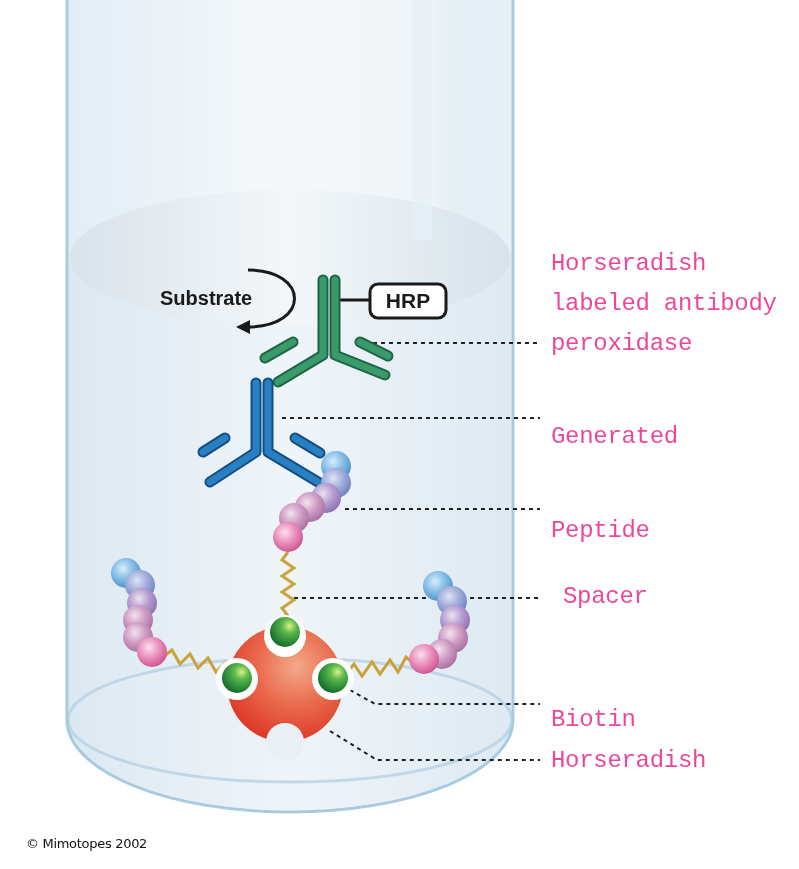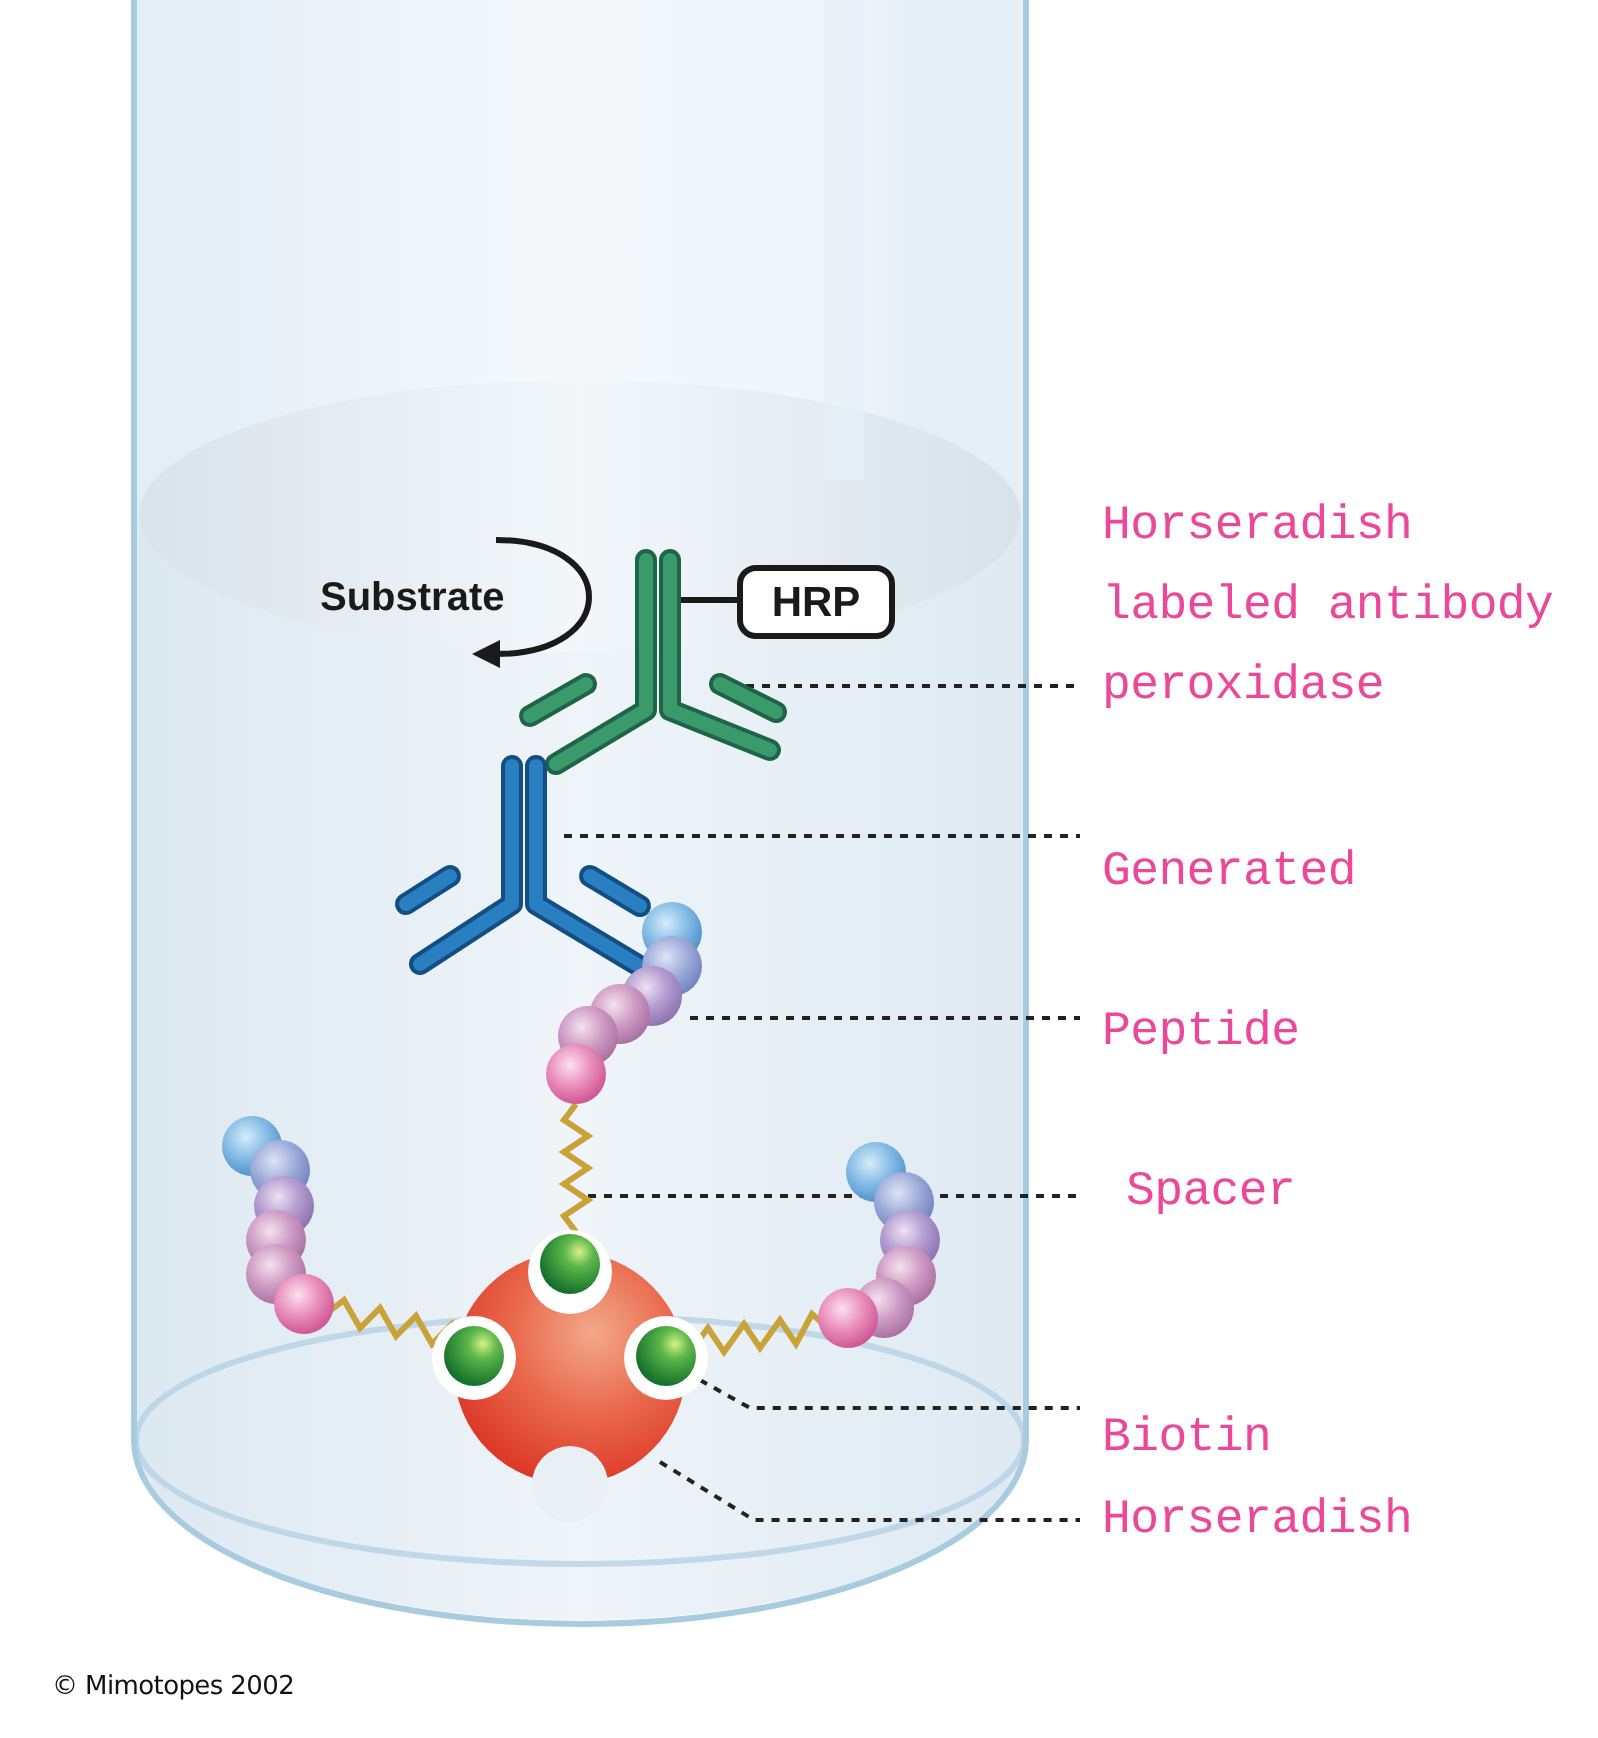--- a/index.html
+++ b/index.html
@@ -177,21 +177,21 @@
 </svg>
 
 <div class="lbl" style="top:244px;">
   <div>Horseradish</div>
   <div>labeled antibody</div>
   <div>peroxidase</div>
 </div>
 <div class="lbl" style="top:396px;margin-top:21px;">
   <div>Generated</div>
 </div>
-<div class="lbl" style="top:497px;">
+<div class="lbl" style="top:511px;">
   <div>Peptide</div>
 </div>
 <div class="lbl" style="top:577px;margin-left:12px;">
   <div>Spacer</div>
 </div>
 <div class="lbl" style="top:700px;">
   <div>Biotin</div>
 </div>
 <div class="lbl" style="top:741px;">
   <div>Horseradish</div>

